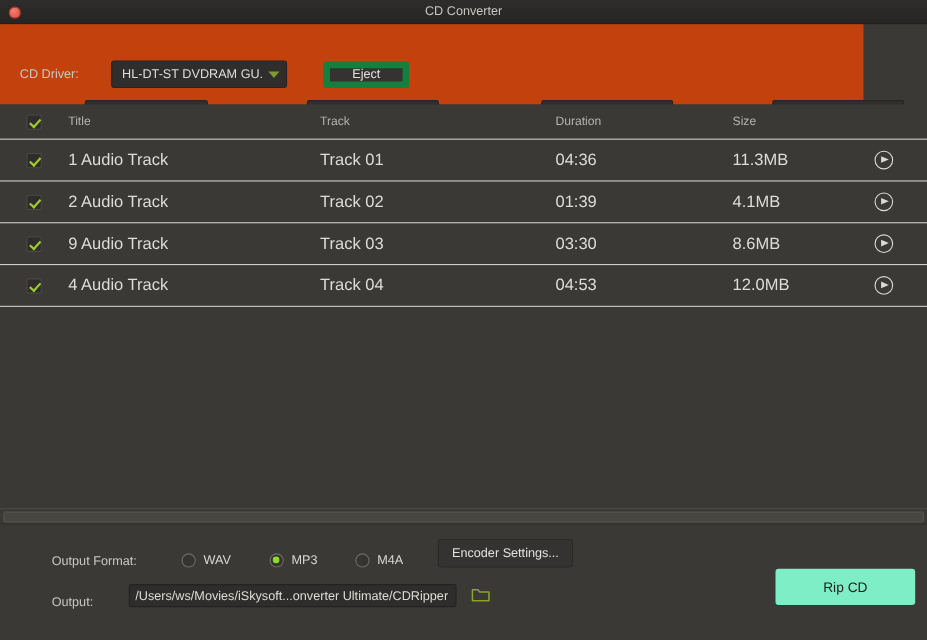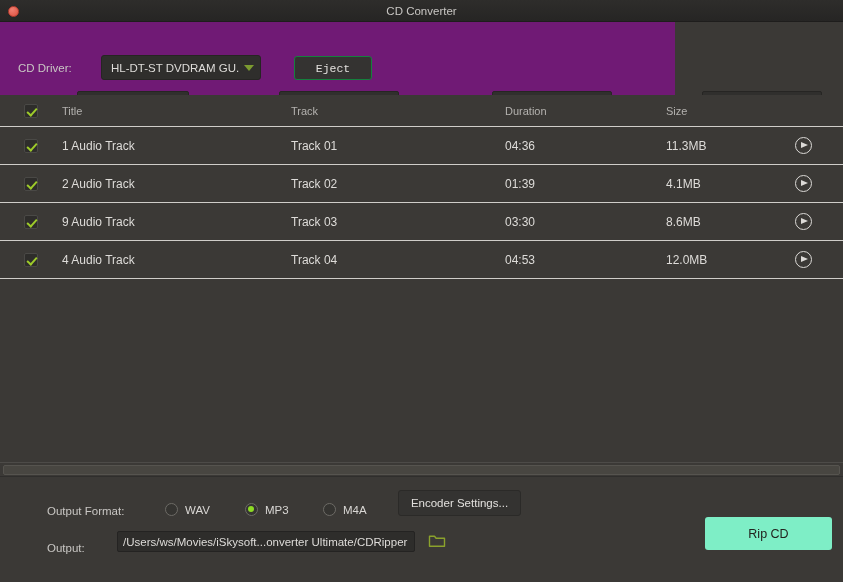--- a/index.html
+++ b/index.html
@@ -44,23 +44,23 @@
     width: 11px; height: 11px;
     border-radius: 50%;
     background: radial-gradient(circle at 35% 30%, #f08072, #dd4f3f);
     border: 1px solid #b83f31;
   }
 
   
   .topbar {
     position: absolute;
     top: 22px; left: 0;
-    width: 675px;
+    width: 785px;
     height: 73px;
-    background: #701a75;
+    background: #c2410c;
   }
   .lbl {
     position: absolute;
     font-size: 11.5px;
     color: #c9c7c4;
     line-height: 14px;
     white-space: nowrap;
   }
   .lbl-cddriver { left: 18px; top: 39px; }
   .lbl-artist   { left: 18px;  top: 74px; }
@@ -92,25 +92,25 @@
     border-right: 5px solid transparent;
     border-top: 6px solid #7c9b30;
     margin-left: 4px;
   }
 
   .eject-btn {
     position: absolute;
     left: 294px; top: 34px;
     width: 78px; height: 24px;
     background: #343331;
-    border: 1px solid #15803d;
+    border: 6px solid #15803d;
     border-radius: 3px;
     color: #e2e0dd;
     font-size: 11.5px;
-    font-family: Liberation Mono, monospace;
+    font-family: Liberation Sans, sans-serif;
     cursor: pointer;
   }
 
   .meta-field {
     position: absolute;
     height: 19px;
     background: #302f2d;
     border: 1px solid #262523;
     border-radius: 2px;
     color: #dedcd9;
@@ -142,21 +142,21 @@
     position: relative;
     height: 38px;
     border-bottom: 1.5px solid #cfcdc9;
   }
   .cell {
     position: absolute;
     top: 0;
     height: 100%;
     display: flex;
     align-items: center;
-    font-size: 12px;
+    font-size: 15px;
     color: #dedcd9;
     white-space: nowrap;
   }
   .thead .cell { color: #b4b2af; font-size: 11px; }
 
   .c-check { left: 21px; width: 20px; justify-content: center; }
   .c-title { left: 62px;  width: 220px; }
   .c-track { left: 291px; width: 200px; }
   .c-dur   { left: 505px; width: 140px; }
   .c-size  { left: 666px; width: 120px; }

